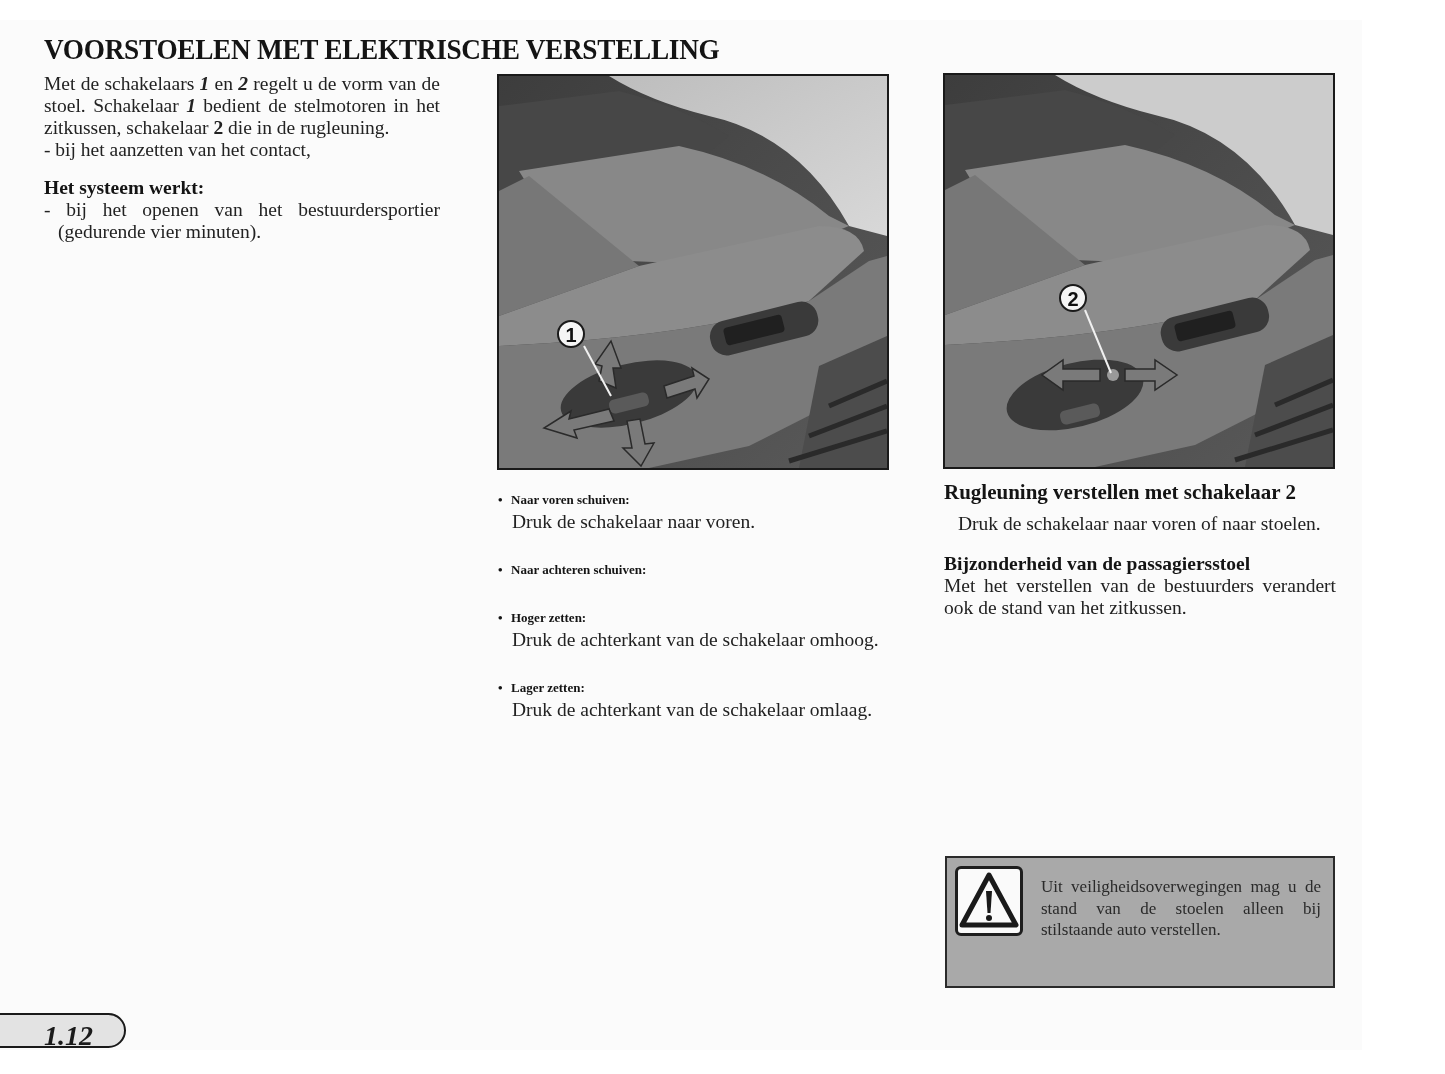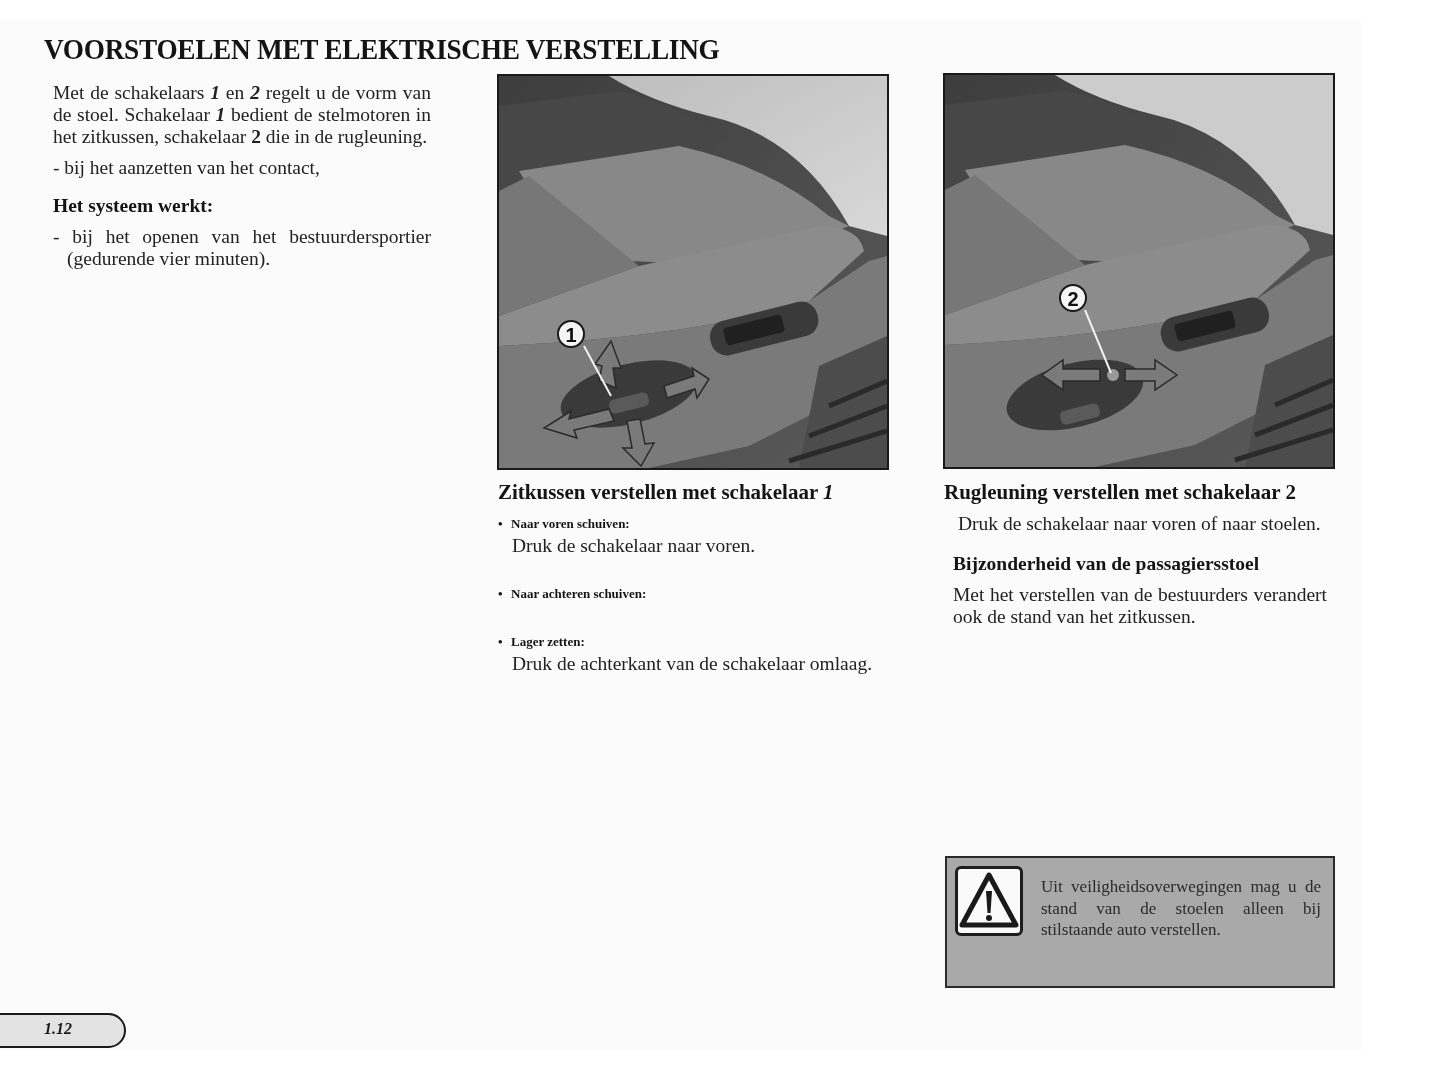--- a/index.html
+++ b/index.html
@@ -4,36 +4,36 @@
 <style>
   html, body { margin:0; padding:0; background:#ffffff; }
   body { width:1445px; height:1074px; position:relative; overflow:hidden;
          font-family:"DejaVu Serif","Liberation Serif",serif; color:#1e1e1e; }
   .page { position:absolute; left:0; top:20px; width:1362px; height:1030px; background:#fbfbfb; }
   .abs { position:absolute; }
   .title { left:44px; top:33px; font-family:"Liberation Serif",serif; font-weight:bold;
            font-size:29px; letter-spacing:-0.3px; color:#141414; white-space:nowrap; transform:scaleX(0.94); transform-origin:left top; }
   .txt { font-family:"Liberation Serif",serif; font-size:19.5px; line-height:22px; color:#222; }
   .bold { font-weight:bold; color:#141414; }
-  .para { margin:9px; }
+  .para { margin:0; }
   .just { text-align:justify; text-align-last:left; }
   .col-left { left:44px; top:73px; width:396px; }
   .col-mid { left:498px; top:480px; width:392px; }
   .col-right { left:944px; top:480px; width:392px; }
   .h2 { font-family:"Liberation Serif",serif; font-weight:bold; font-size:21px; line-height:24px; color:#141414; margin:0; }
   .bullet { margin:0; font-weight:bold; font-size:13px; line-height:22px; color:#141414; }
   .bullet .dot { display:inline-block; width:13px; }
   .desc { margin:0 0 0 14px; }
   .photo { border:2px solid #1a1a1a; overflow:hidden; background:#6b6b6b; }
   .photo svg { display:block; }
   .warn { left:945px; top:856px; width:390px; height:132px; background:#a9a9a9; border:2px solid #2a2a2a; box-sizing:border-box; }
   .warn-icon { position:absolute; left:8px; top:8px; width:68px; height:70px; background:#fafafa; border:3px solid #1e1e1e; border-radius:6px; box-sizing:border-box; }
   .warn-text { position:absolute; left:94px; top:18px; width:280px; font-family:"Liberation Serif",serif; font-size:17px; line-height:21.5px; color:#2a2a2a; }
   .pagenum { left:-10px; top:1013px; width:136px; height:35px; background:#e3e3e3; border:2px solid #1a1a1a; border-radius:0 18px 18px 0; box-sizing:border-box; }
-  .pagenum span { position:absolute; left:52px; top:5px; font-family:"Liberation Serif",serif; font-weight:bold; font-style:italic; font-size:16px; color:#1a1a1a; }
+  .pagenum span { position:absolute; left:52px; top:5px; font-family:"Liberation Serif",serif; font-weight:bold; font-style:italic; font-size:28px; color:#1a1a1a; }
 </style>
 </head>
 <body>
 
 <div class="page"></div>
 
 <div class="abs title">VOORSTOELEN MET ELEKTRISCHE VERSTELLING</div>
 
 <div class="abs col-left txt">
   <p class="para just">
@@ -101,28 +101,31 @@
       <path d="M155 294 L118 294 L118 285 L97 300 L118 315 L118 306 L155 306 Z"></path>
       <path d="M180 294 L210 294 L210 285 L232 300 L210 315 L210 306 L180 306 Z"></path>
     </g>
     <line x1="140" y1="235" x2="166" y2="298" stroke="#f0f0f0" stroke-width="2"></line>
     <circle cx="128" cy="223" r="13" fill="#f5f5f5" stroke="#1a1a1a" stroke-width="2"></circle>
     <text x="128" y="231" text-anchor="middle" font-family="Liberation Sans, sans-serif" font-weight="bold" font-size="20" fill="#111">2</text>
   </svg>
 </div>
 
 <div class="abs col-mid txt">
-  <p class="h2"><span>Zitkussen verstellen met schakelaar </span><i>1</i></p>
 
   <div style="margin-top:9px;">
     <p class="bullet"><span class="dot">•</span><span>Naar voren schuiven:</span></p>
     <p class="desc just">Druk de schakelaar naar voren.</p>
   </div>
   <div style="margin-top:26px;">
     <p class="bullet"><span class="dot">•</span><span>Naar achteren schuiven:</span></p>
+  </div>
+  <div style="margin-top:26px;">
+    <p class="bullet"><span class="dot">•</span><span>Hoger zetten:</span></p>
+    <p class="desc just">Druk de achterkant van de schakelaar omhoog.</p>
   </div>
   <div style="margin-top:26px;">
     <p class="bullet"><span class="dot">•</span><span>Lager zetten:</span></p>
     <p class="desc just">Druk de achterkant van de schakelaar omlaag.</p>
   </div>
 </div>
 
 <div class="abs col-right txt">
   <p class="h2 just">Rugleuning verstellen met schake­laar 2</p>
   <div style="margin-top:9px;">

